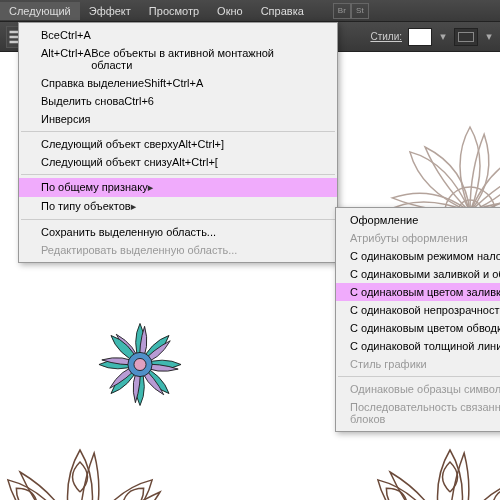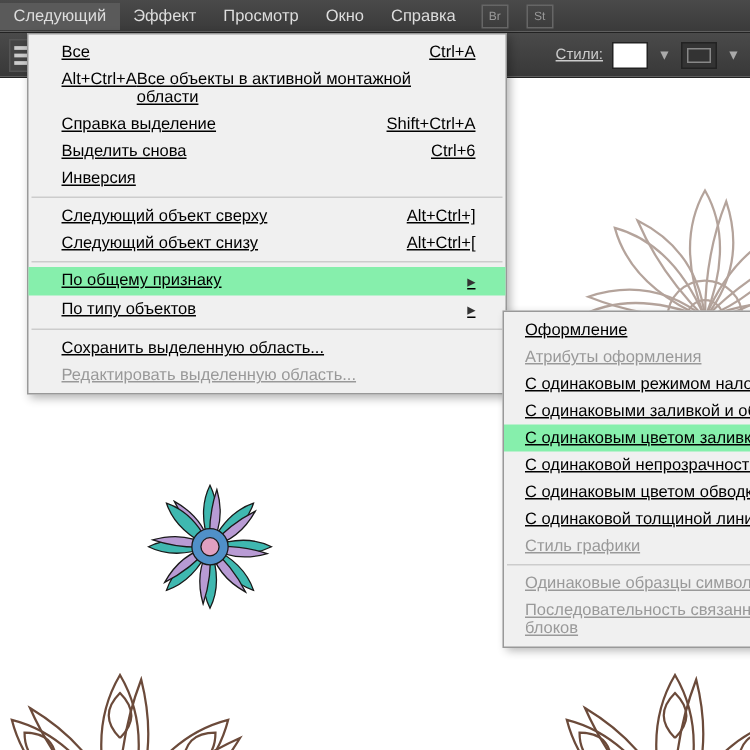--- a/index.html
+++ b/index.html
@@ -1,32 +1,32 @@
 <!DOCTYPE html>
 <html><head>
 <meta charset="utf-8">
 <style>
 *{margin:0;padding:0;box-sizing:border-box;font-family:"Segoe UI",Tahoma,sans-serif;font-size:11px;}
 body{width:500px;height:500px;overflow:hidden;background:#fff;position:relative;}
 .menubar{height:22px;background:linear-gradient(#4a4a4a,#3a3a3a);display:flex;align-items:center;color:#ddd;border-bottom:1px solid #222;}
 .menu-item{padding:3px 9px;cursor:pointer;}
 .menu-item.active{background:#5a5a5a;}
-.menu-icons{margin-left:8px;display:flex;gap:12px;justify-content:space-between;}
+.menu-icons{margin-left:20px;display:flex;gap:0;justify-content:space-between;}
 .mi-box{width:18px;height:16px;border:1px solid #666;display:flex;align-items:center;justify-content:center;color:#999;font-size:8px;}
 .toolbar{height:30px;background:linear-gradient(#4a4a4a,#383838);display:flex;align-items:center;border-bottom:1px solid #222;padding:0 6px;gap:6px;}
 .tb-btn{width:22px;height:22px;background:#444;border:1px solid #555;display:flex;align-items:center;justify-content:center;}
 .sep{width:1px;height:20px;background:#555;}
 .styles-label{color:#ccc;font-size:10px;margin-left:auto;text-decoration:underline;}
 .swatch{width:24px;height:18px;background:#fff;border:1px solid #222;}
 .swatch2{width:24px;height:18px;border:1px solid #222;background:#333;position:relative;}
 .swatch2::after{content:"";position:absolute;inset:3px;border:1px solid #888;}
 .dd{width:10px;height:10px;display:flex;align-items:center;justify-content:center;color:#aaa;}
 .dropdown{position:absolute;left:18px;top:22px;width:320px;background:#f0f0f0;border:1px solid #999;box-shadow:2px 2px 6px rgba(0,0,0,.3);padding:3px 0;}
-.dd-item{display:flex;justify-content:space-between;padding:3px 20px 3px 22px;color:#000;cursor:pointer;text-decoration:underline;}
-.dd-item.highlighted{background:#86efac;}
+.dd-item{display:flex;justify-content:flex-start;padding:3px 20px 3px 22px;color:#000;cursor:pointer;}
+.dd-item.highlighted{background:#f0abfc;}
 .dd-item.disabled{color:#999;}
 .dd-sep{height:1px;background:#ccc;margin:3px 2px;}
 .dd-item .arrow{color:#333;}
 .submenu{position:absolute;left:335px;top:207px;width:230px;background:#f0f0f0;border:1px solid #999;box-shadow:2px 2px 6px rgba(0,0,0,.3);padding:3px 0;}
 .submenu .dd-item{padding:3px 14px;}
 .canvas{position:absolute;top:52px;left:0;right:0;bottom:0;background:#fff;z-index:-1;}
 .tab-strip{position:absolute;top:52px;left:0;right:0;height:20px;background:#2b2b2b;z-index:-1;}
 .mandala{position:absolute;border-radius:50%;}
 .m1{left:30px;top:265px;width:220px;height:95px;overflow:hidden;}
 .m2{left:-40px;top:380px;width:240px;height:240px;}

